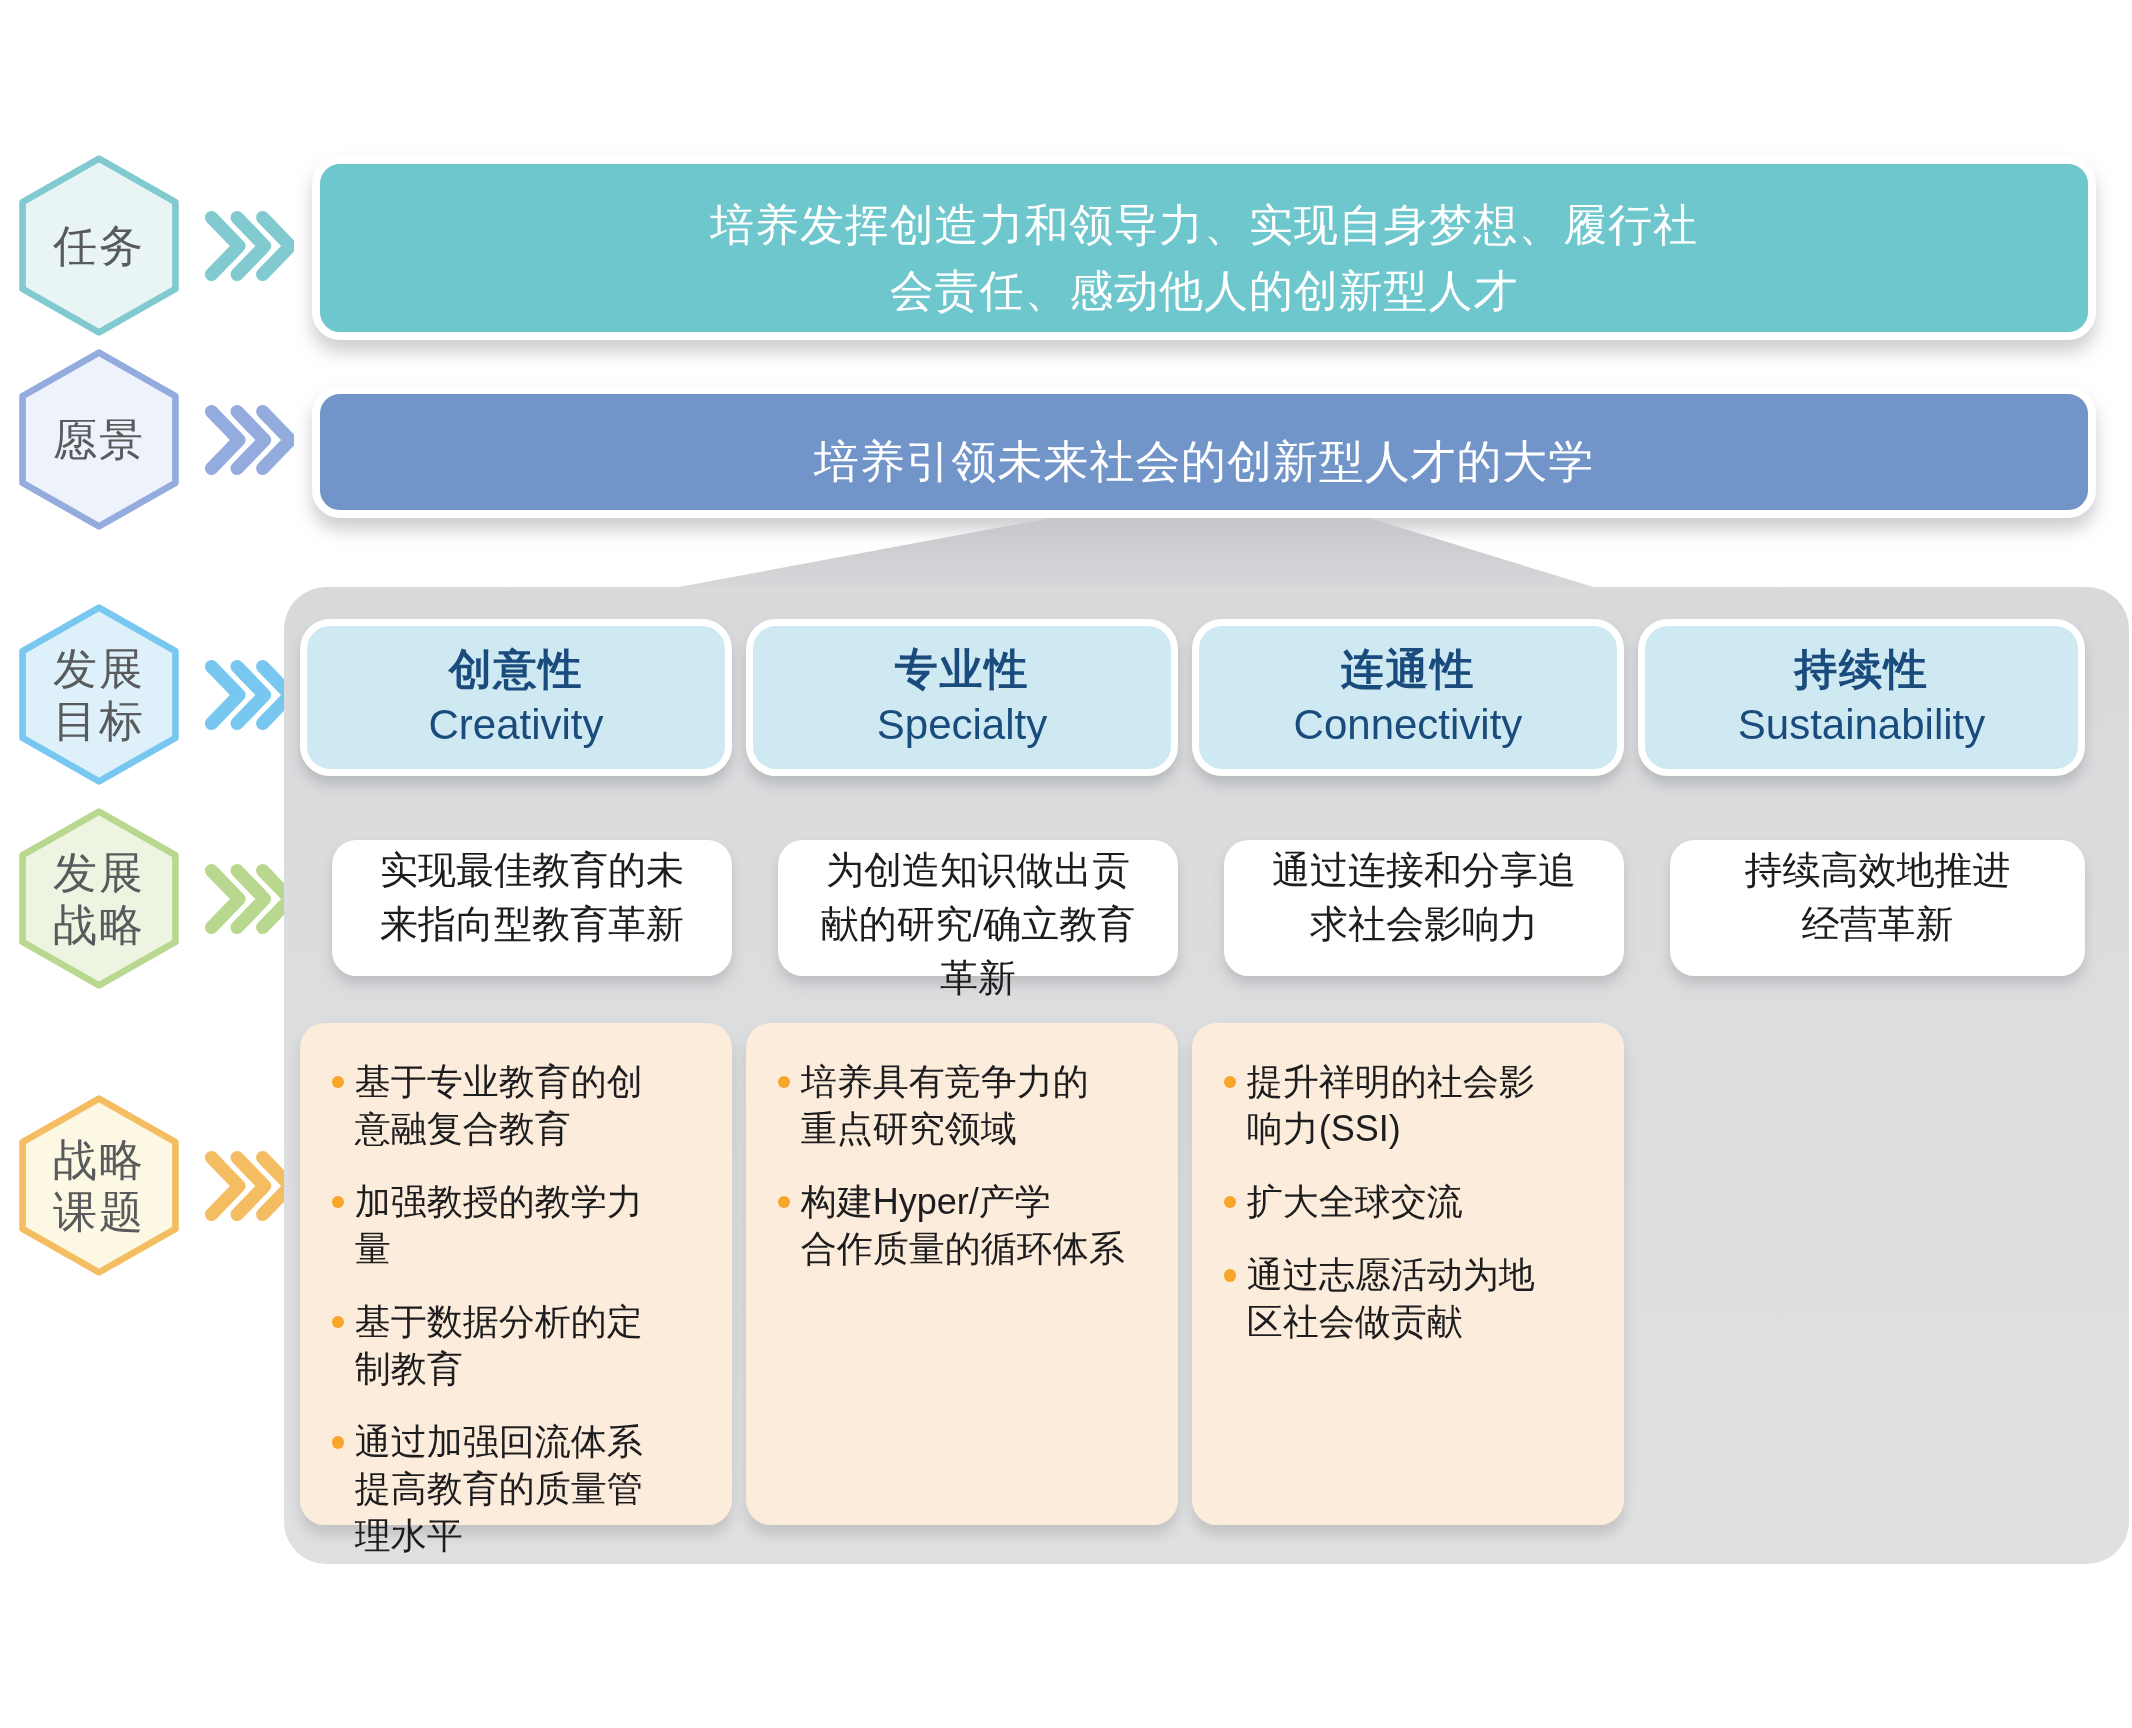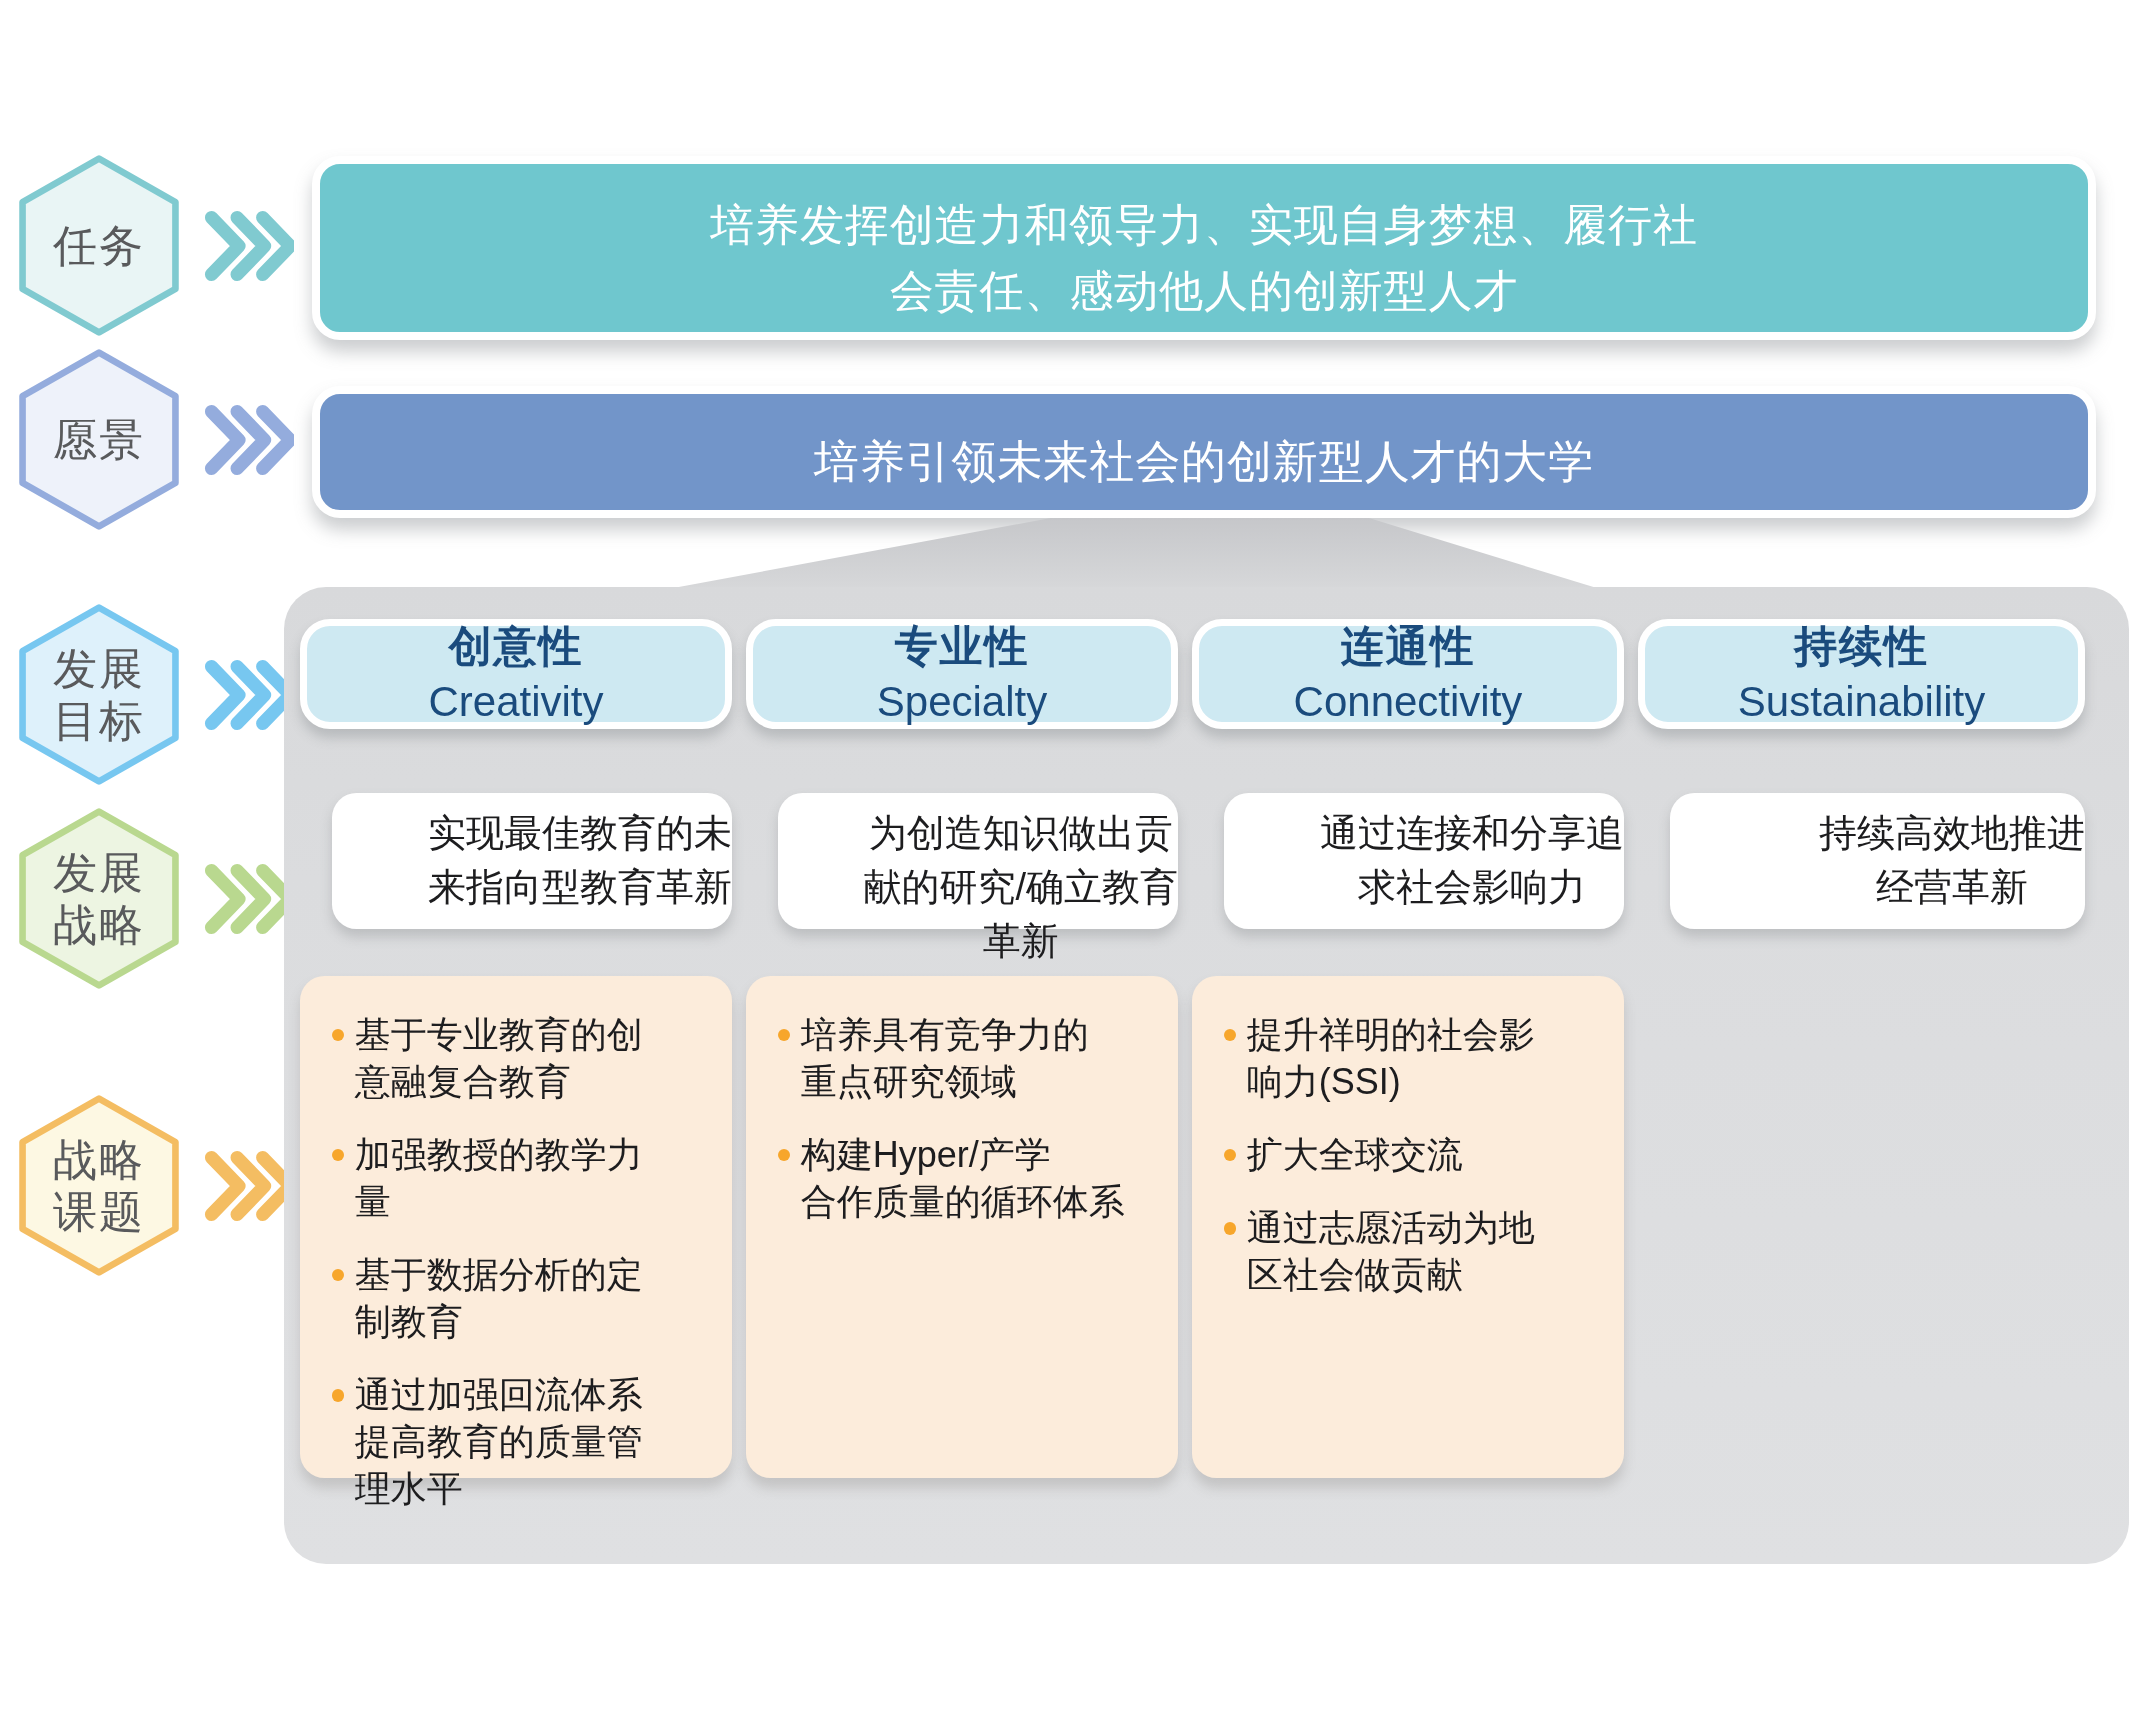--- a/index.html
+++ b/index.html
@@ -71,36 +71,36 @@
   .goal-panel{
     position:absolute;left:284px;top:587px;width:1845px;height:977px;
     background:linear-gradient(180deg,#d8d9db 0%,var(--panel-bg) 30%,#dfe0e2 100%);
     border-radius:42px;
     display:grid;grid-template-columns:432px 432px 432px 447px;column-gap:14px;
     padding:32px 0 0 16px;
   }
   .col{display:flex;flex-direction:column;}
 
   .goal-head{
-    height:110px;flex:none;
+    height:157px;flex:none;
     background:var(--goal-header-bg);
     border:7.6px solid #ffffff;border-radius:30px;
     box-shadow:0 8.5px 11.4px rgba(110,115,120,.30);
     display:flex;flex-direction:column;align-items:center;justify-content:center;
     color:var(--goal-header-text);text-align:center;
   }
   .goal-zh{font-size:43px;font-weight:600;line-height:1.3;letter-spacing:1.9px;}
   .goal-en{font-size:42px;font-weight:400;line-height:1.3;}
 
   .strategy-box{
     margin-top:64px;height:136px;flex:none;
     background:#ffffff;border-radius:24.6px;
     box-shadow:0 7.6px 11.4px rgba(110,115,120,.28);
-    display:flex;justify-content:flex-end;
-    padding-top:14px;overflow:visible;margin-left:32px;
+    display:flex;justify-content:center;
+    padding-top:4px;overflow:visible;margin-left:32px;
   }
   .strategy-text{
     font-size:38px;line-height:1.42;color:var(--body-text);
     text-align:center;white-space:pre-line;font-weight:500;
   }
 
   .topics-box{
     margin-top:47px;height:502px;flex:none;
     background:var(--topic-box-bg);border-radius:24.6px;
     box-shadow:0 9.5px 11.4px rgba(120,115,110,.25);

